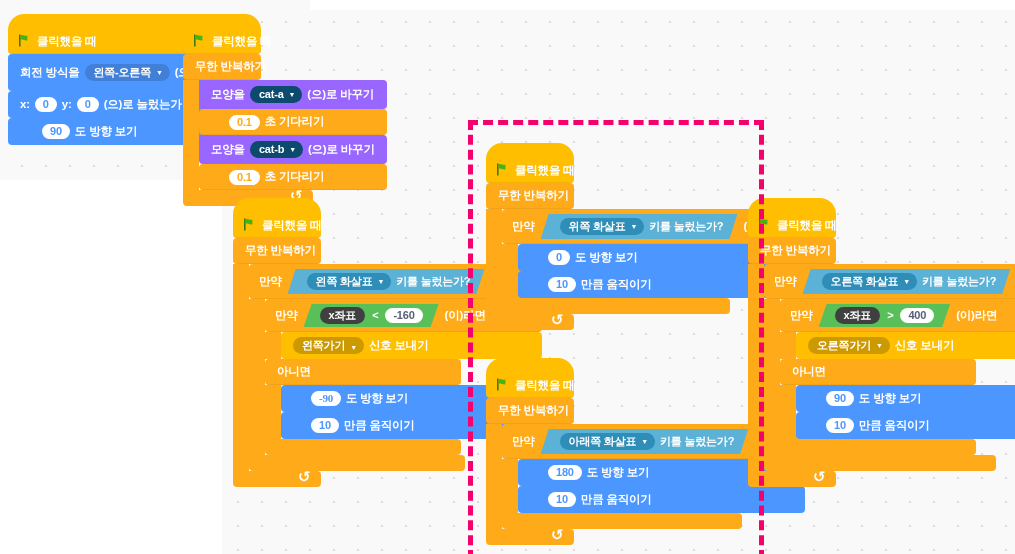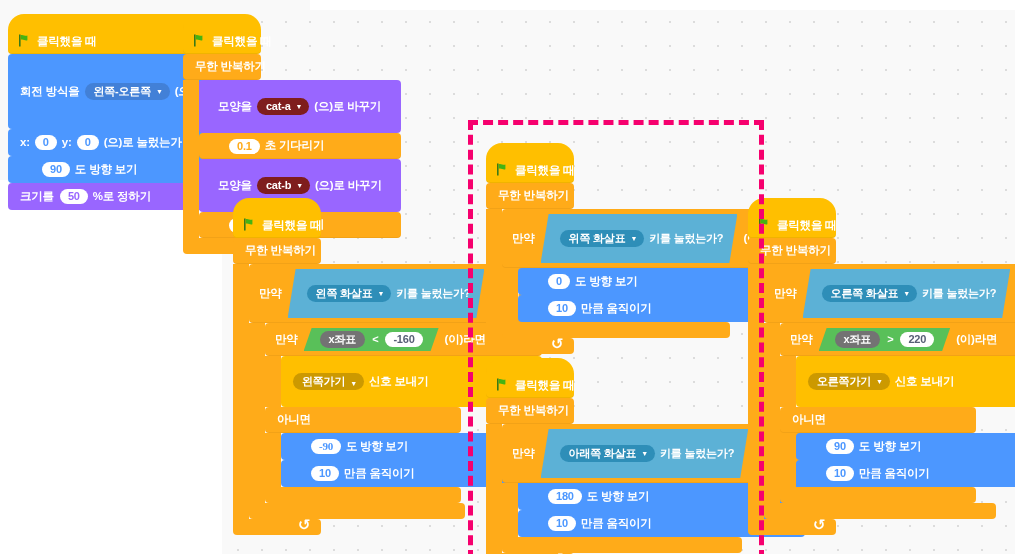--- a/index.html
+++ b/index.html
@@ -52,21 +52,21 @@
     padding:8px 14px 8px 10px;
     height:40px;
     align-items:flex-end;
     padding-bottom:7px;
     box-shadow:inset 0 -1px 0 rgba(0,0,0,.06);
   }
   .hat .flag{ margin-right:6px; display:inline-block; }
 
   .control{ background:#ffab19; padding:0 12px; min-height:26px; box-shadow:inset 0 -1px 0 rgba(0,0,0,.05); }
   .motion{ background:#4c97ff; padding:6px 12px; min-height:26px; }
-  .looks{ background:#9966ff; padding:6px 19px; min-height:26px; }
+  .looks{ background:#9966ff; padding:6px 12px; min-height:26px; }
   .events{ background:#ffbf00; padding:6px 12px; min-height:26px; }
 
   .c-wrap{ position:relative; }
   .c-body{ position:relative; }
   .c-left{
     position:absolute; left:0; top:0; bottom:0; width:16px;
     background:#ffab19;
   }
   .c-foot{
     background:#ffab19; height:16px; border-radius:0 4px 4px 4px;
@@ -84,42 +84,42 @@
   .num{
     background:#fff; color:#575e75; border-radius:10px;
     padding:2px 8px; font-size:11px; font-weight:bold;
     display:inline-block; min-width:22px; text-align:center;
     margin-right:5px;
   }
   .num.m{ color:#4c97ff; }
   .dropdown{
     background:rgba(0,0,0,.12); border-radius:12px;
     padding:3px 7px 3px 9px; font-size:11px; color:#fff;
-    display:inline-flex; align-items:center; margin:12px 5px;
+    display:inline-flex; align-items:center; margin:0 5px;
   }
   .dropdown .arrow{ margin-left:5px; font-size:7px; }
 
-  .lookdrop{ background:#7f1d1d; }
+  .lookdrop{ background:#0c4a6e; }
   .evdrop{ background:#cc9900; }
 
   
   .hexa{
     background:#5cb1d6;
     color:#fff; font-size:11px; font-weight:bold;
     padding:4px 14px;
     clip-path:polygon(8px 0,100% 0,calc(100% - 8px) 100%,0 100%);
     display:inline-flex; align-items:center;
     margin:0 4px;
   }
   .hexa.op{
     background:#59c059;
     padding:3px 16px;
   }
   .var-oval{
-    background:#737373; color:#fff; border-radius:10px;
+    background:#404040; color:#fff; border-radius:10px;
     padding:3px 9px; font-size:11px; font-weight:bold; display:inline-block;text-align:center;
   }
   .sens-drop{ background:#2e8eb8; }
   .flagsvg{ vertical-align:middle; }
 </style>
 </head>
 <body>
 
 <div class="canvas-dots"></div>
 <div class="white-panel" style="left:310px;top:0;width:705px;height:10px;"></div>
@@ -129,21 +129,21 @@
   <div class="blk hat">
     <span class="flag">
       <svg class="flagsvg" width="13" height="13" viewBox="0 0 13 13">
         <rect x="1" y="0.5" width="1.6" height="12" fill="#3a7a17"></rect>
         <path d="M2.8 1.2 C5 0.2 7.2 2.6 9.4 1.6 L9.4 6.2 C7.2 7.2 5 4.8 2.8 5.8 Z" fill="#45b313"></path>
       </svg>
     </span>
     <span>클릭했을 때</span>
   </div>
 
-  <div class="blk motion" style="padding:17px 12px;">
+  <div class="blk motion" style="padding:10px 12px;">
     <span>회전 방식을</span>
     <span class="dropdown" style="background:#4280d7;">
       <span>왼쪽-오른쪽</span>
       <span class="arrow">▼</span>
     </span>
     <span>(으)로 정하기</span>
   </div>
 
   <div class="blk motion" style="padding:6px 12px;">
     <span style="margin-right:5px;">x:</span>
@@ -151,25 +151,20 @@
     <span style="margin-right:5px;">y:</span>
     <span class="num m">0</span>
     <span>(으)로 눌렀는가</span>
   </div>
 
   <div class="blk motion" style="padding:6px 12px 6px 34px;">
     <span class="num m">90</span>
     <span>도 방향 보기</span>
   </div>
 
-  <div class="blk looks" style="padding:6px 12px;border-radius:4px 4px 4px 4px;">
-    <span style="margin-right:6px;">크기를</span>
-    <span class="num" style="color:#9966ff;">50</span>
-    <span>%로 정하기</span>
-  </div>
 </div>
 
 <div class="script" style="left:183px;top:14px;">
   <div class="blk hat" style="width:78px;">
     <span class="flag">
       <svg class="flagsvg" width="13" height="13" viewBox="0 0 13 13">
         <rect x="1" y="0.5" width="1.6" height="12" fill="#3a7a17"></rect>
         <path d="M2.8 1.2 C5 0.2 7.2 2.6 9.4 1.6 L9.4 6.2 C7.2 7.2 5 4.8 2.8 5.8 Z" fill="#45b313"></path>
       </svg>
     </span>
@@ -436,21 +431,21 @@
           <div class="c-body">
             <div class="c-left"></div>
             <div class="inner">
 
               <div class="c-wrap">
                 <div class="blk control" style="padding:5px 10px;">
                   <span style="margin-right:2px;">만약</span>
                   <span class="hexa op">
                     <span class="var-oval">x좌표</span>
                     <span style="margin:0 7px;">&gt;</span>
-                    <span class="num" style="color:#575e75;margin-right:0;">220</span>
+                    <span class="num" style="color:#575e75;margin-right:0;">400</span>
                   </span>
                   <span style="margin-left:2px;">(이)라면</span>
                 </div>
                 <div class="c-body">
                   <div class="c-left"></div>
                   <div class="inner">
                     <div class="blk events" style="padding:5px 12px;">
                       <span class="dropdown evdrop" style="margin-left:0;">
                         <span>오른쪽가기</span>
                         <span class="arrow">▼</span>

